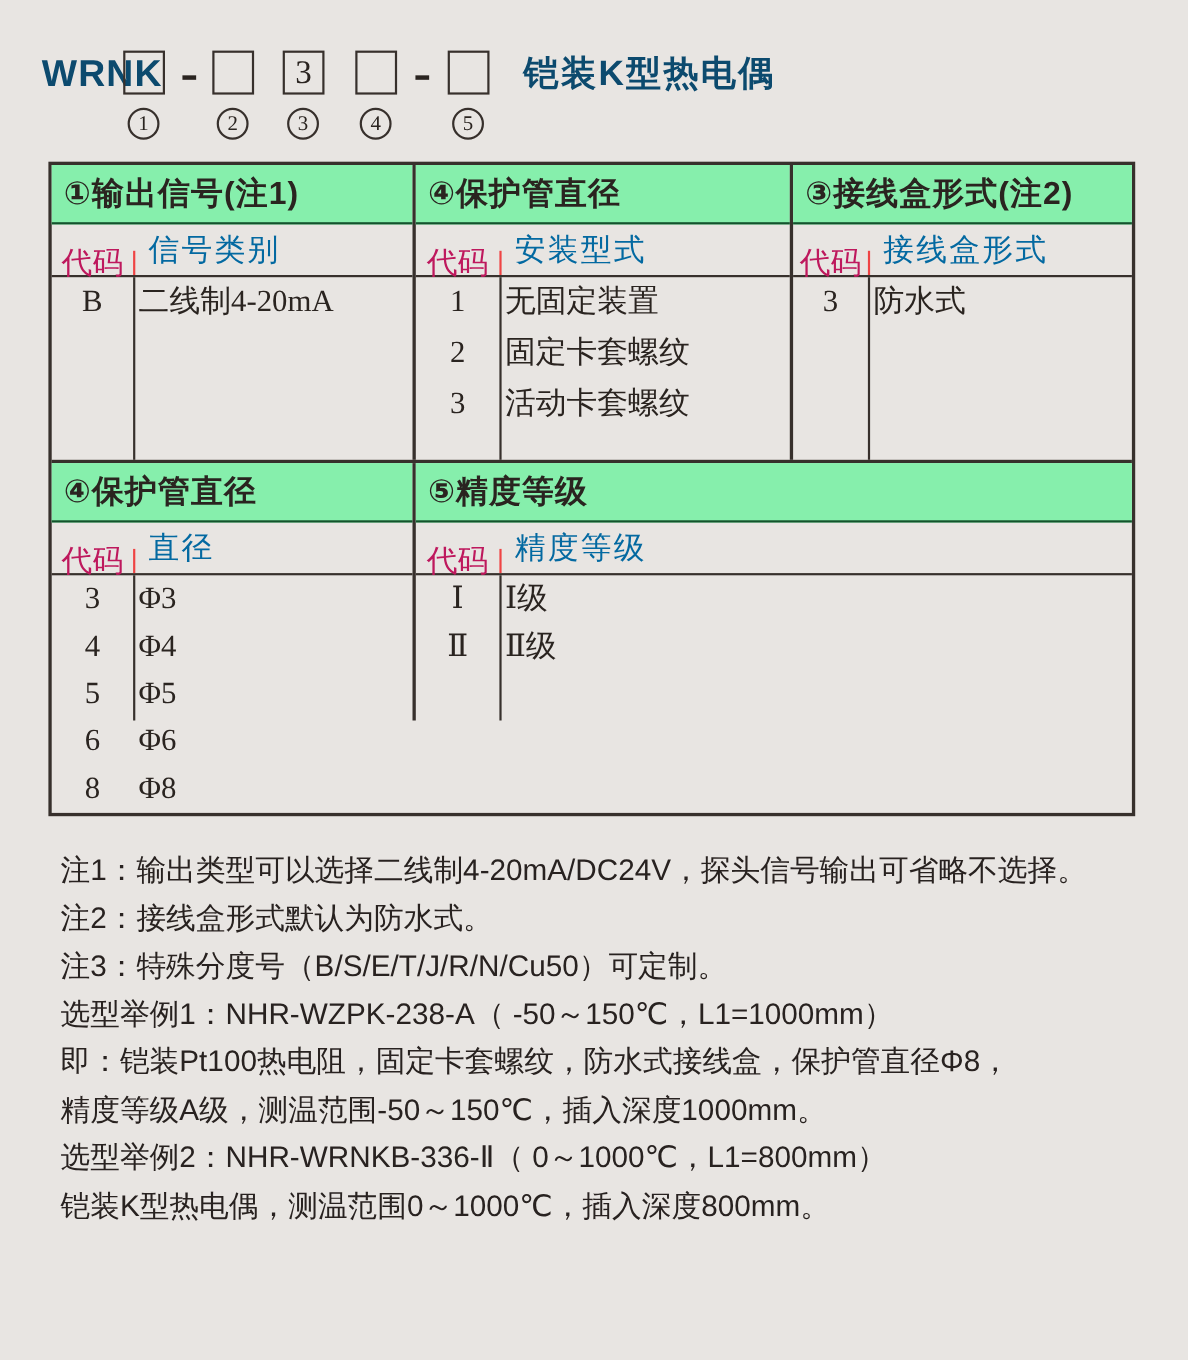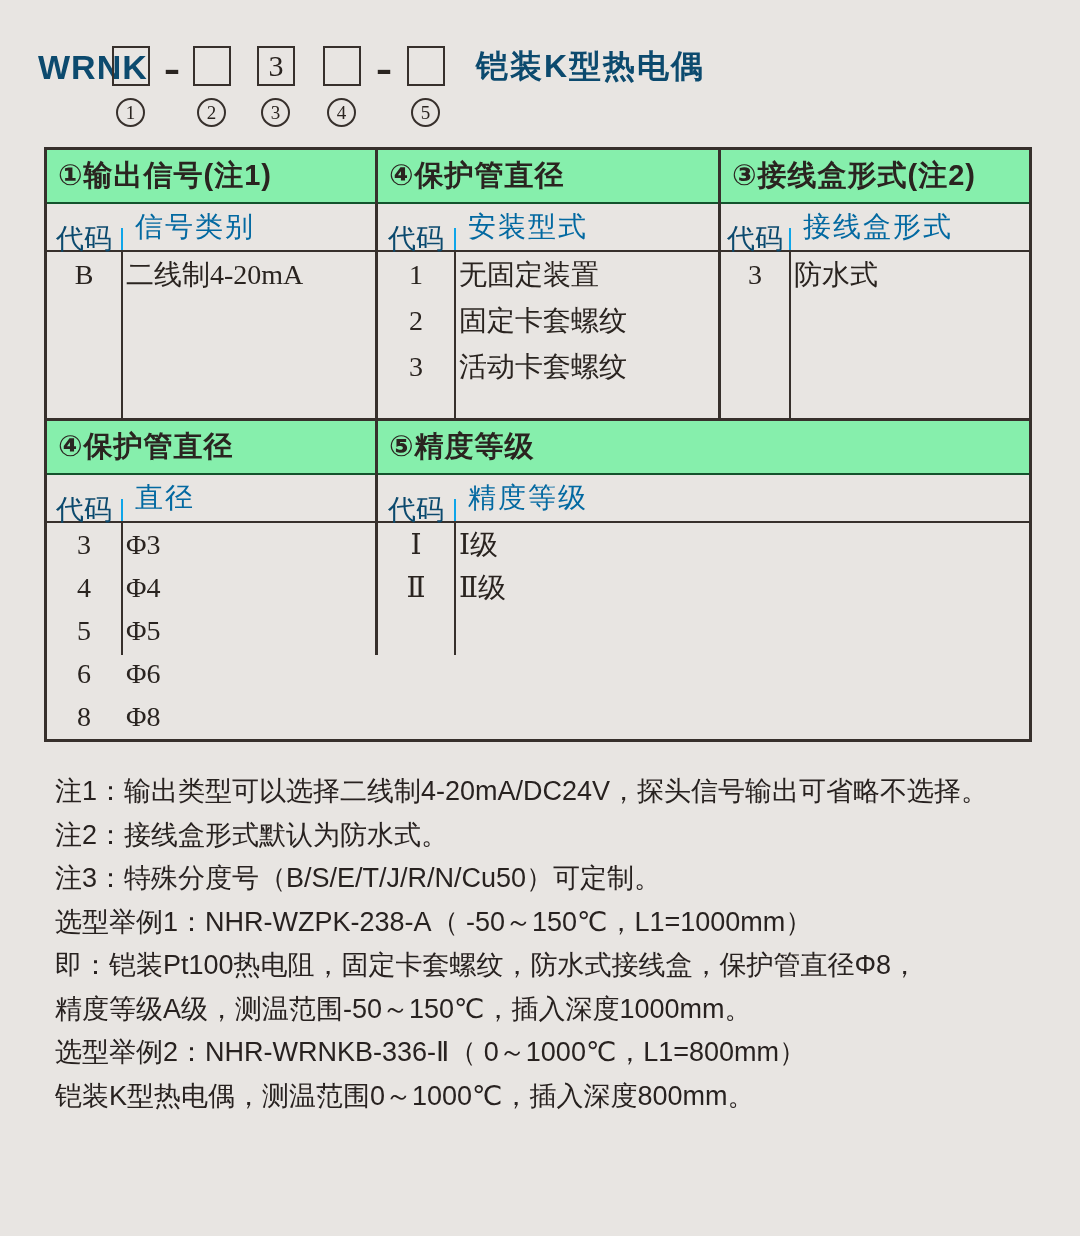--- a/index.html
+++ b/index.html
@@ -68,23 +68,23 @@
     padding-left:11px;box-sizing:content-box;
     font:700 29px "Liberation Sans","DejaVu Sans",sans-serif;
     letter-spacing:1px;color:#2a2420;
   }
   .hrow{
     height:46px;flex:0 0 46px;
     border-bottom:2px solid #37302c;
     display:flex;flex-direction:row;
   }
   .code-h{
-    border-right:2px solid #0ea5e9;box-sizing:border-box;
-    display:flex;align-items:center;justify-content:center;
-    font:500 28px "Liberation Serif","DejaVu Serif",serif;color:#0c4a6e;margin-top:24px;
+    border-right:2px solid #ef4444;box-sizing:border-box;
+    display:flex;align-items:center;justify-content:center;
+    font:500 28px "Liberation Serif","DejaVu Serif",serif;color:#be185d;margin-top:24px;
   }
   .desc-h{
     flex:1;display:flex;align-items:center;padding-left:12px;
     font:500 28px "Liberation Serif","DejaVu Serif",serif;color:#0369a1;
     letter-spacing:2px;
   }
   .data{flex:1;display:flex;flex-direction:row;min-height:0;}
   .code-col{
     border-right:2px solid #37302c;box-sizing:border-box;
     display:flex;flex-direction:column;align-items:stretch;

